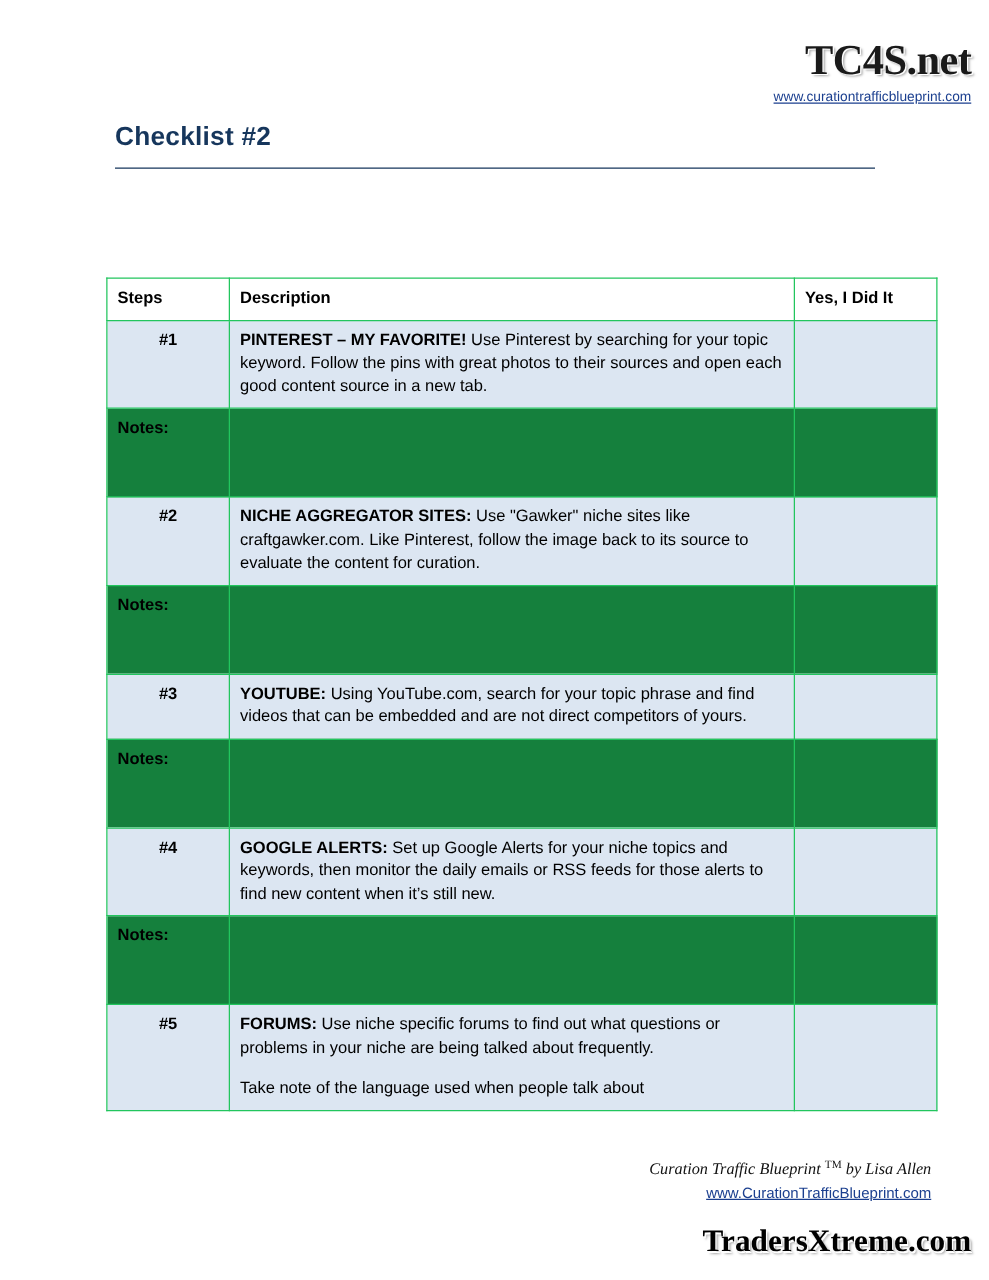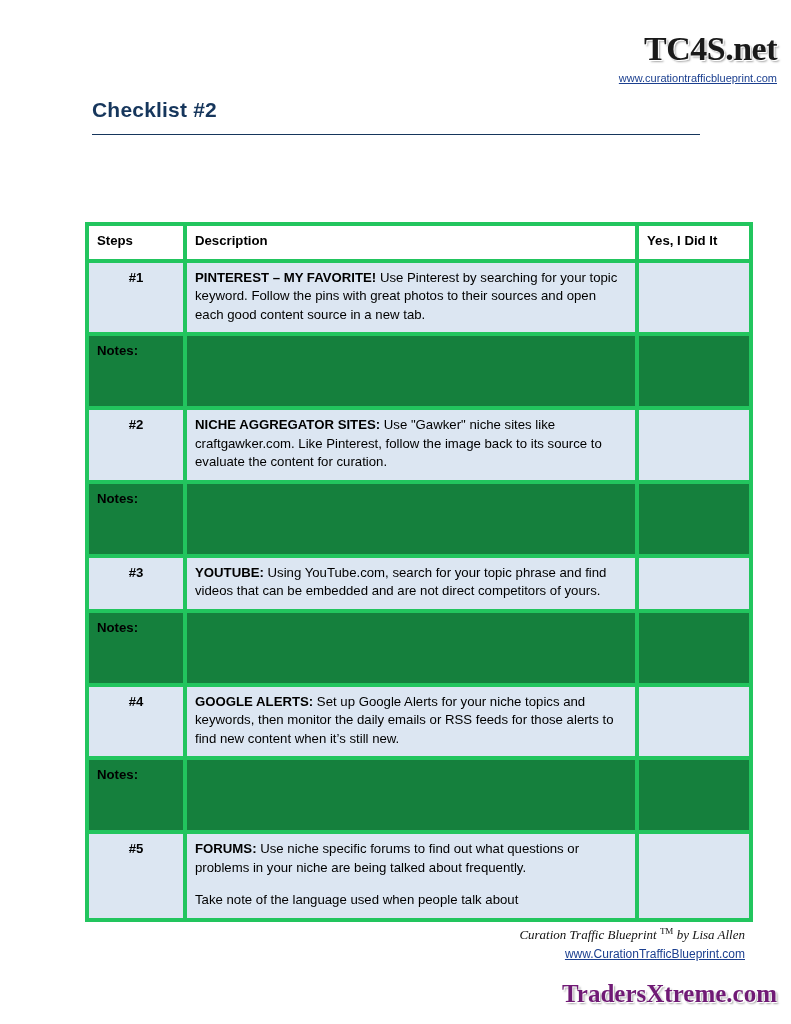--- a/index.html
+++ b/index.html
@@ -79,21 +79,21 @@
   
   table.checklist {
     position: absolute;
     left: 85px;
     top: 222px;
     width: 664px;
     border-collapse: collapse;
     table-layout: fixed;
   }
   table.checklist th, table.checklist td {
-    border: 4px solid #22c55e;
+    border: 1px solid #22c55e;
     vertical-align: top;
     padding: 6px 8px 8px 8px;
     font-size: 13.2px;
     line-height: 18.5px;
   }
   col.c-steps { width: 98px; }
   col.c-desc  { width: 452px; }
   col.c-yes   { width: 114px; }
 
   thead th {
@@ -172,21 +172,21 @@
     margin-top: 4px;
     display: block;
   }
   .brand-bottom {
     position: absolute;
     right: 14px;
     top: 980px;
     font-family: "Liberation Serif", serif;
     font-weight: bold;
     font-size: 25px;
-    color: #701a75;
+    color: #000000;
     text-shadow: 1px 1px 0 #ffffff, 2px 2px 2px rgba(0,0,0,0.35);
   }
 </style>
 </head>
 <body>
 
 <div class="page">
 
   <div class="brand-top">
     <div class="brand-word">TC4S.net</div>

